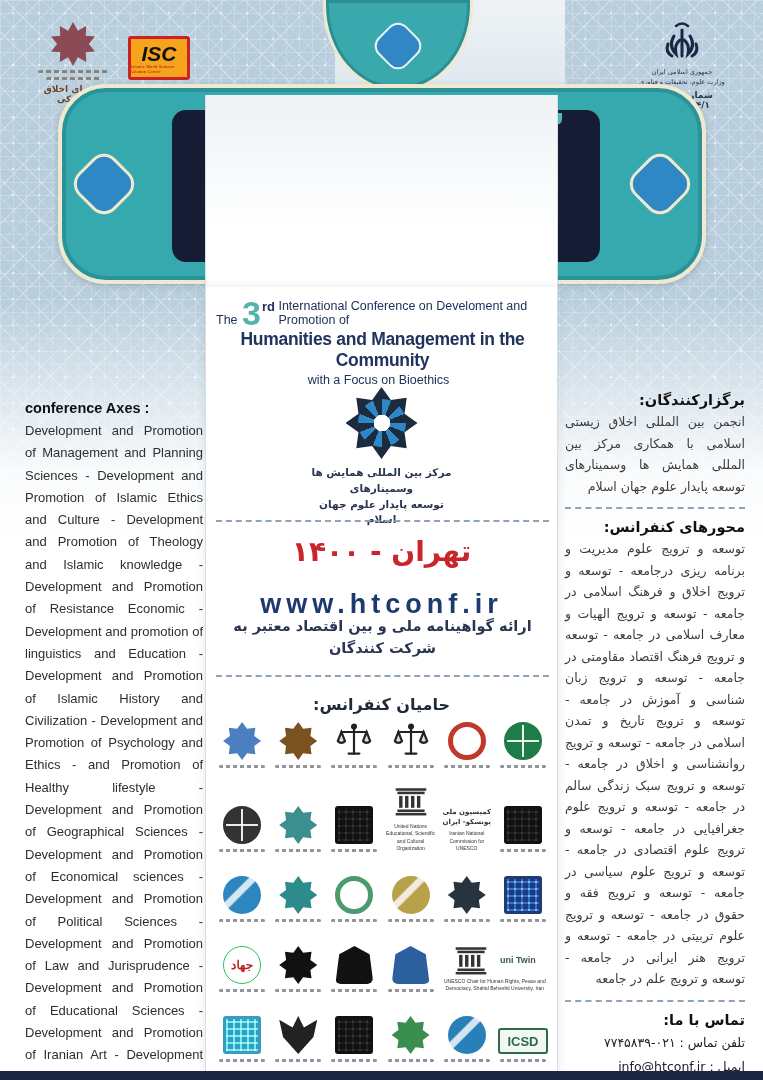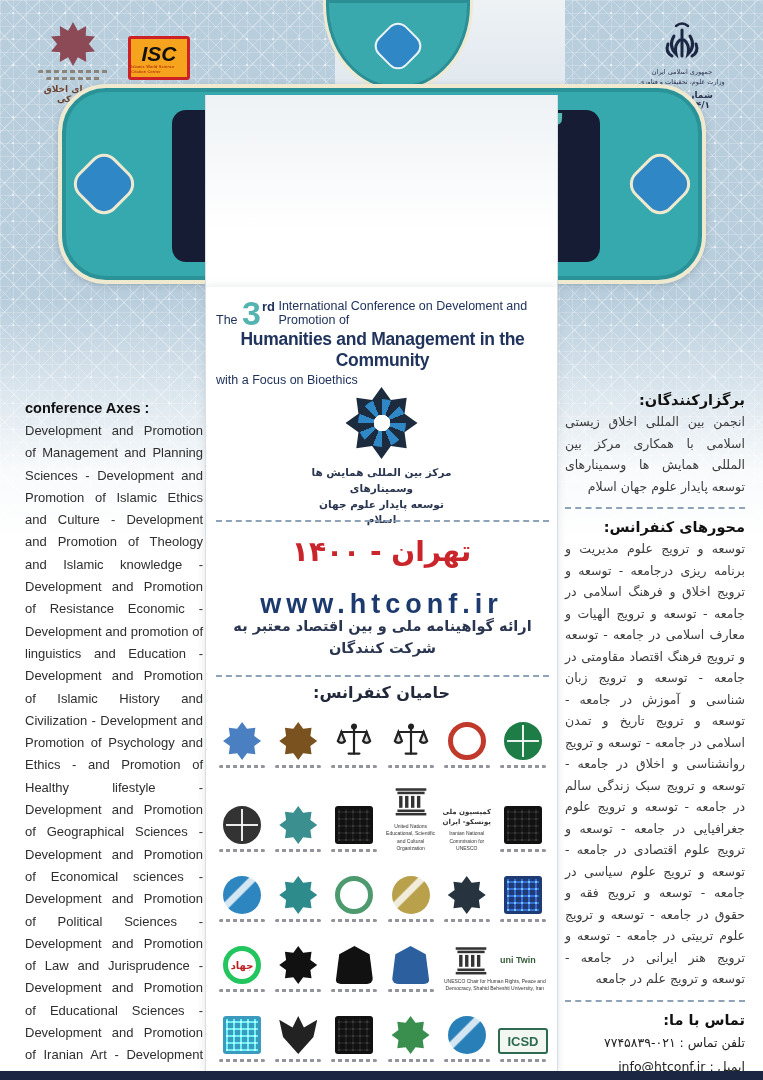--- a/index.html
+++ b/index.html
@@ -103,21 +103,21 @@
   .panel-top-white {
     position:absolute; left:205px; top:95px; width:353px; height:192px;
     background:linear-gradient(180deg,#eef2f5 0%, #ffffff 70%);
     border-left:1px solid #d8dee4; border-right:1px solid #d8dee4;
   }
   .eng-title { position:absolute; left:10px; top:12px; width:333px; color:#20335c; }
   .eng-l1 { font-size:12.5px; display:flex; align-items:flex-end; justify-content:center; }
   .eng-l1 .big3 { color:#53b3ae; font-size:34px; font-weight:bold; line-height:.8; margin:0 1px; }
   .eng-l1 .ord  { font-size:13px; font-weight:bold; align-self:flex-start; }
   .eng-l2 { font-size:17.5px; font-weight:bold; text-align:center; margin-top:2px; letter-spacing:-.3px; }
-  .eng-l3 { font-size:12.5px; text-align:left; padding-right:8px; margin-top:2px; }
+  .eng-l3 { font-size:12.5px; text-align:center; padding-right:8px; margin-top:2px; }
 
   .org-logos { position:absolute; top:100px; left:0; width:100%; display:flex; justify-content:center; gap:48px; }
   .org-item { text-align:center; width:150px; }
   .knot-logo { position:relative; width:70px; height:70px; margin:0 auto 8px; }
   .knot-a, .knot-b {
     position:absolute; inset:6px; border:9px solid #3d7f8c; border-radius:6px;
   }
   .knot-b { transform:rotate(45deg); border-color:#3fa05a; inset:10px; }
   .knot-c { position:absolute; inset:24px; background:#fff; border:1.5px solid #3fa05a; border-radius:50%; }
   .star-logo { position:relative; width:72px; height:72px; margin:0 auto 6px;
@@ -162,22 +162,22 @@
     background-image:linear-gradient(135deg, transparent 35%, rgba(255,255,255,.8) 38%, rgba(255,255,255,.8) 48%, transparent 51%) !important; }
   .sh-globe  { border-radius:50%; border:3px solid;
     background-image:
       linear-gradient(0deg, transparent 46%, rgba(255,255,255,.9) 47% 53%, transparent 54%),
       linear-gradient(90deg, transparent 46%, rgba(255,255,255,.9) 47% 53%, transparent 54%); }
   .sp-label-box {
     width:50px; height:26px; border:2px solid #2d6a4f; border-radius:3px;
     color:#2d6a4f; font-weight:bold; font-size:13px;
     display:flex; align-items:center; justify-content:center; background:#f2f7f2;
   }
-  .sp-badge { border-radius:50%; border:5px solid #22c55e; background:#fff !important;
-    color:#b22; font-size:10px; font-weight:bold; }
+  .sp-badge { border-radius:50%; border:1px solid #22c55e; background:#fff !important;
+    color:#b22; font-size:12px; font-weight:bold;font-family:Liberation Serif, serif; }
   .sp-caption-squiggle { width:46px; height:3px; margin-top:5px;
     background:repeating-linear-gradient(90deg,#5a5a66 0 4px, transparent 4px 7px); opacity:.65; border-radius:2px; }
   .sp-text-caption { font-size:5px; color:#333; text-align:center; line-height:1.45; margin-top:3px; width:100%; }
   .sp-text-caption.fa-cap { font-size:7px; font-weight:bold; }
   .sp-unitwin { display:flex; gap:12px; align-items:center; }
   .unitwin-word { font-size:9px; font-weight:bold; color:#355e3b; }
   .temple-svg { width:34px; height:30px; }
 
   
   .col-left  { position:absolute; left:25px;  top:400px; width:178px; color:#2e2e2e; }
@@ -278,21 +278,21 @@
 
     <div class="city-year fa" style="top:248px">تهران - ۱۴۰۰</div>
     <div class="site-url" style="top:302px">www.htconf.ir</div>
     <div class="cert-note fa" style="top:328px">
       <div>ارائه گواهینامه ملی و بین اقتصاد معتبر به</div>
       <div>شرکت کنندگان</div>
     </div>
 
     <div class="dashes" style="top:388px"></div>
 
-    <div class="sponsors-heading fa" style="top:396px">حامیان کنفرانس:</div>
+    <div class="sponsors-heading fa" style="top:408px">حامیان کنفرانس:</div>
 
     <div class="sponsors-grid">
         <div class="sp-cell">
           <div class="sp-icon sh-star8" style="background:#4a7fc1"></div>
           <div class="sp-caption-squiggle"></div>
         </div>
         <div class="sp-cell">
           <div class="sp-icon sh-star8" style="background:#7a5220"></div>
           <div class="sp-caption-squiggle"></div>
         </div>

